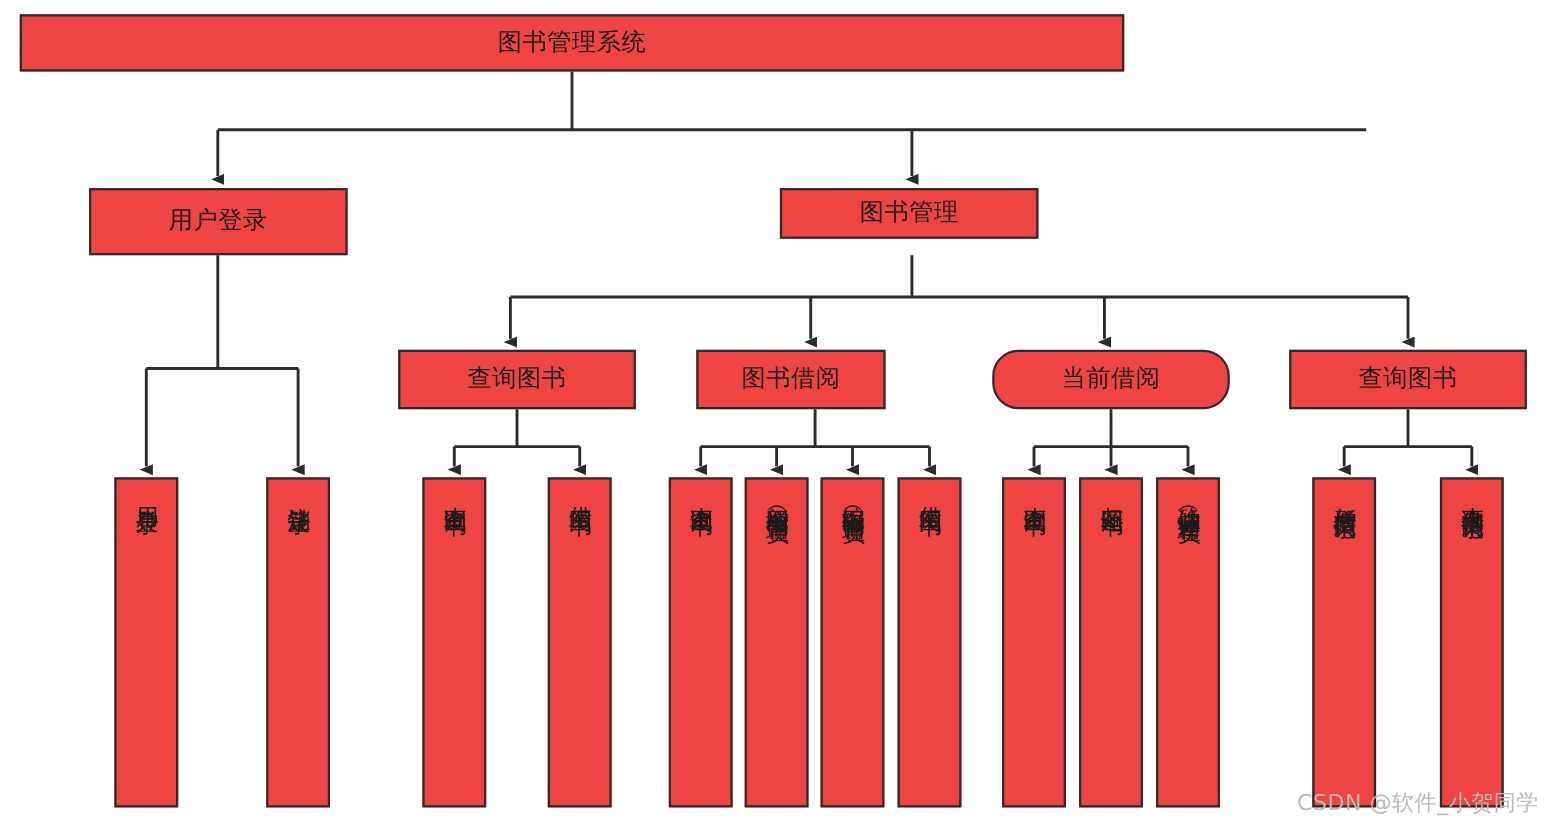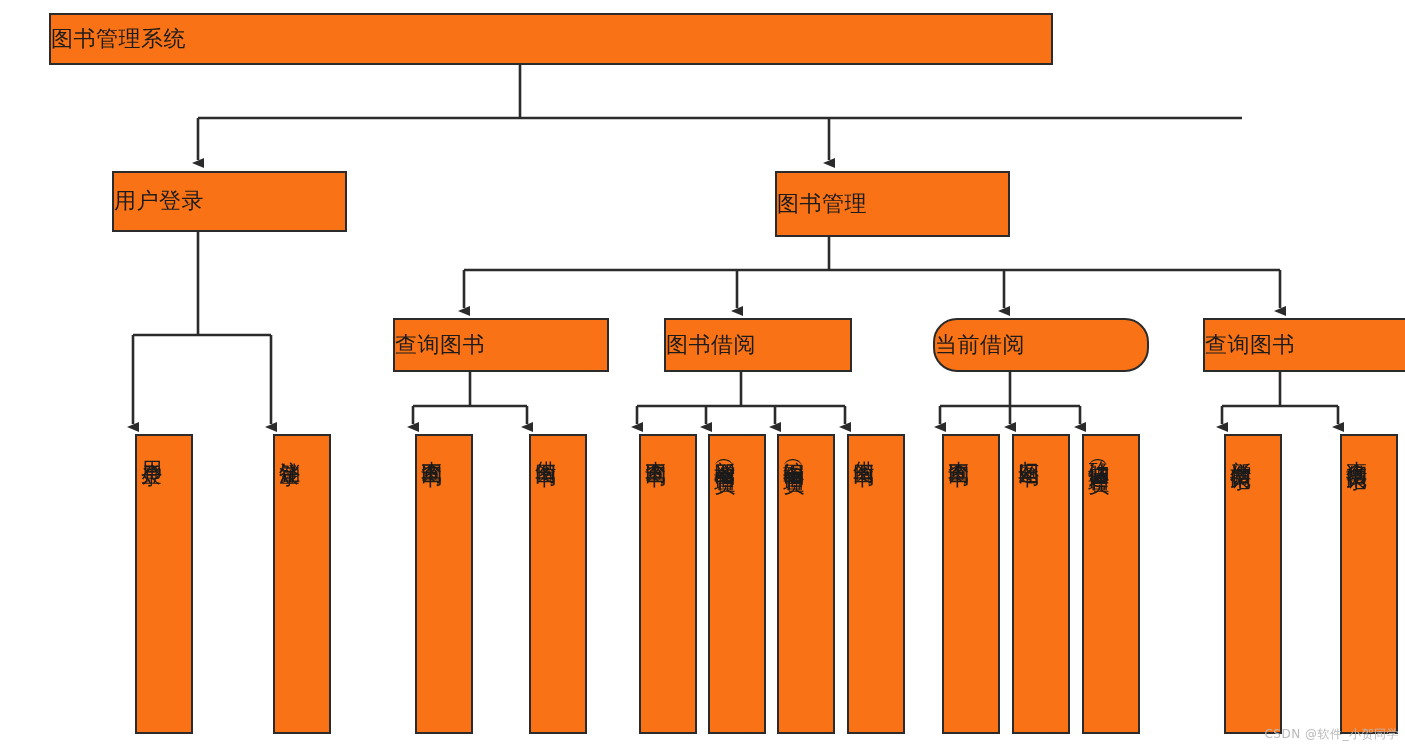--- a/index.html
+++ b/index.html
@@ -23,27 +23,26 @@
     position: absolute;
     left: 0;
     top: 0;
     width: 1405px;
     height: 747px;
     pointer-events: none;
   }
   .node {
     position: absolute;
     box-sizing: border-box;
-    background: #f97316;
+    background: #ef4444;
     border: 2px solid #2b2b2b;
     display: flex;
     align-items: center;
-    justify-content: flex-start;
+    justify-content: center;
     z-index: 2;
-    margin-left: 31px;
   }
   .node-label {
     font-size: 22px;
     line-height: 1.12;
     letter-spacing: 0.5px;
     color: #1b1b1b;
     white-space: nowrap;
     text-align: center;
   }
   
@@ -60,21 +59,21 @@
     letter-spacing: 2px;
     max-height: 282px;
   }
   .node.leaf.tall .node-label {
     max-height: 290px;
   }
   .watermark {
     position: absolute;
     right: 6px;
     bottom: 4px;
-    font-size: 12px;
+    font-size: 20px;
     color: #b9b9b9;
     letter-spacing: 0.5px;
     z-index: 5;
     white-space: nowrap;
   }
 </style>
 </head>
 <body>
 
 <div id="canvas">
@@ -132,29 +131,29 @@
   </svg>
 
   <div class="node" style="left:18px; top:13px; width:1004px; height:52px;">
     <span class="node-label">图书管理系统</span>
   </div>
 
   <div class="node" style="left:81px; top:171px; width:235px; height:61px;">
     <span class="node-label">用户登录</span>
   </div>
 
-  <div class="node" style="left:744px; top:171px; width:235px; height:66px;">
+  <div class="node" style="left:709px; top:171px; width:235px; height:46px;">
     <span class="node-label">图书管理</span>
   </div>
 
   <div class="node" style="left:362px; top:318px; width:216px; height:54px;">
     <span class="node-label">查询图书</span>
   </div>
 
-  <div class="node" style="left:633px; top:318px; width:188px; height:54px;">
+  <div class="node" style="left:633px; top:318px; width:172px; height:54px;">
     <span class="node-label">图书借阅</span>
   </div>
 
   <div class="node" style="left:902px; top:318px; width:216px; height:54px;border-radius:24px;">
     <span class="node-label">当前借阅</span>
   </div>
 
   <div class="node" style="left:1172px; top:318px; width:216px; height:54px;">
     <span class="node-label">查询图书</span>
   </div>

